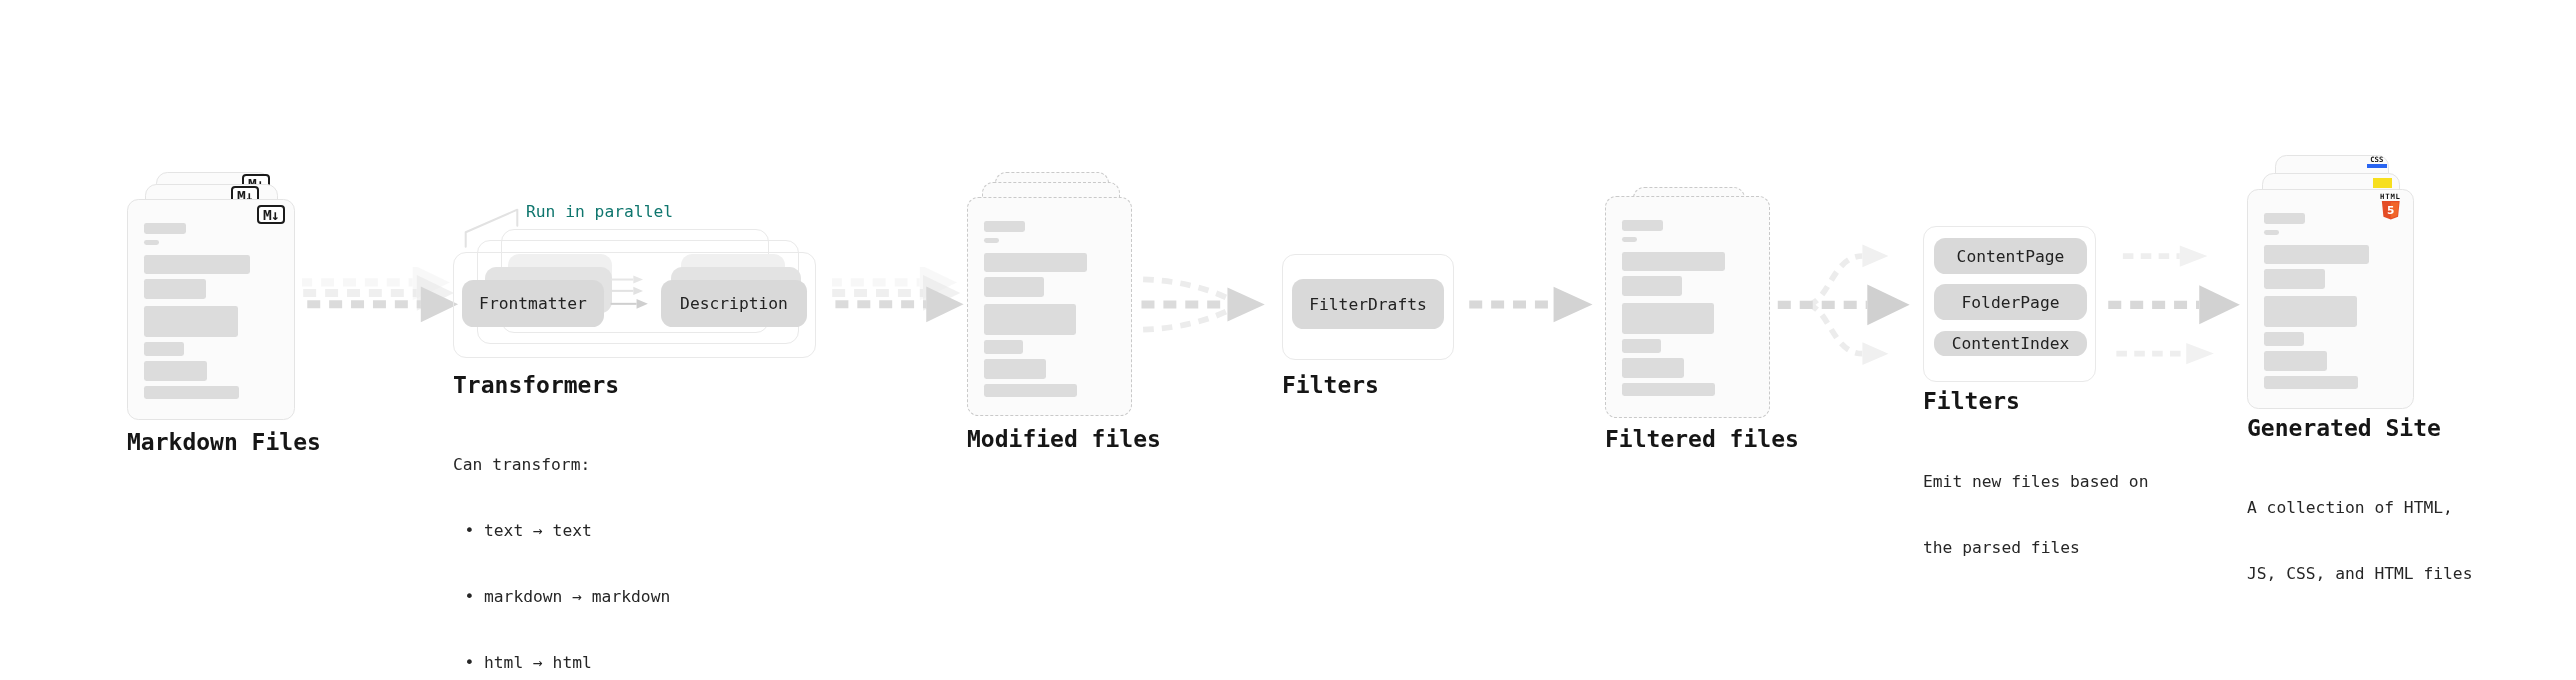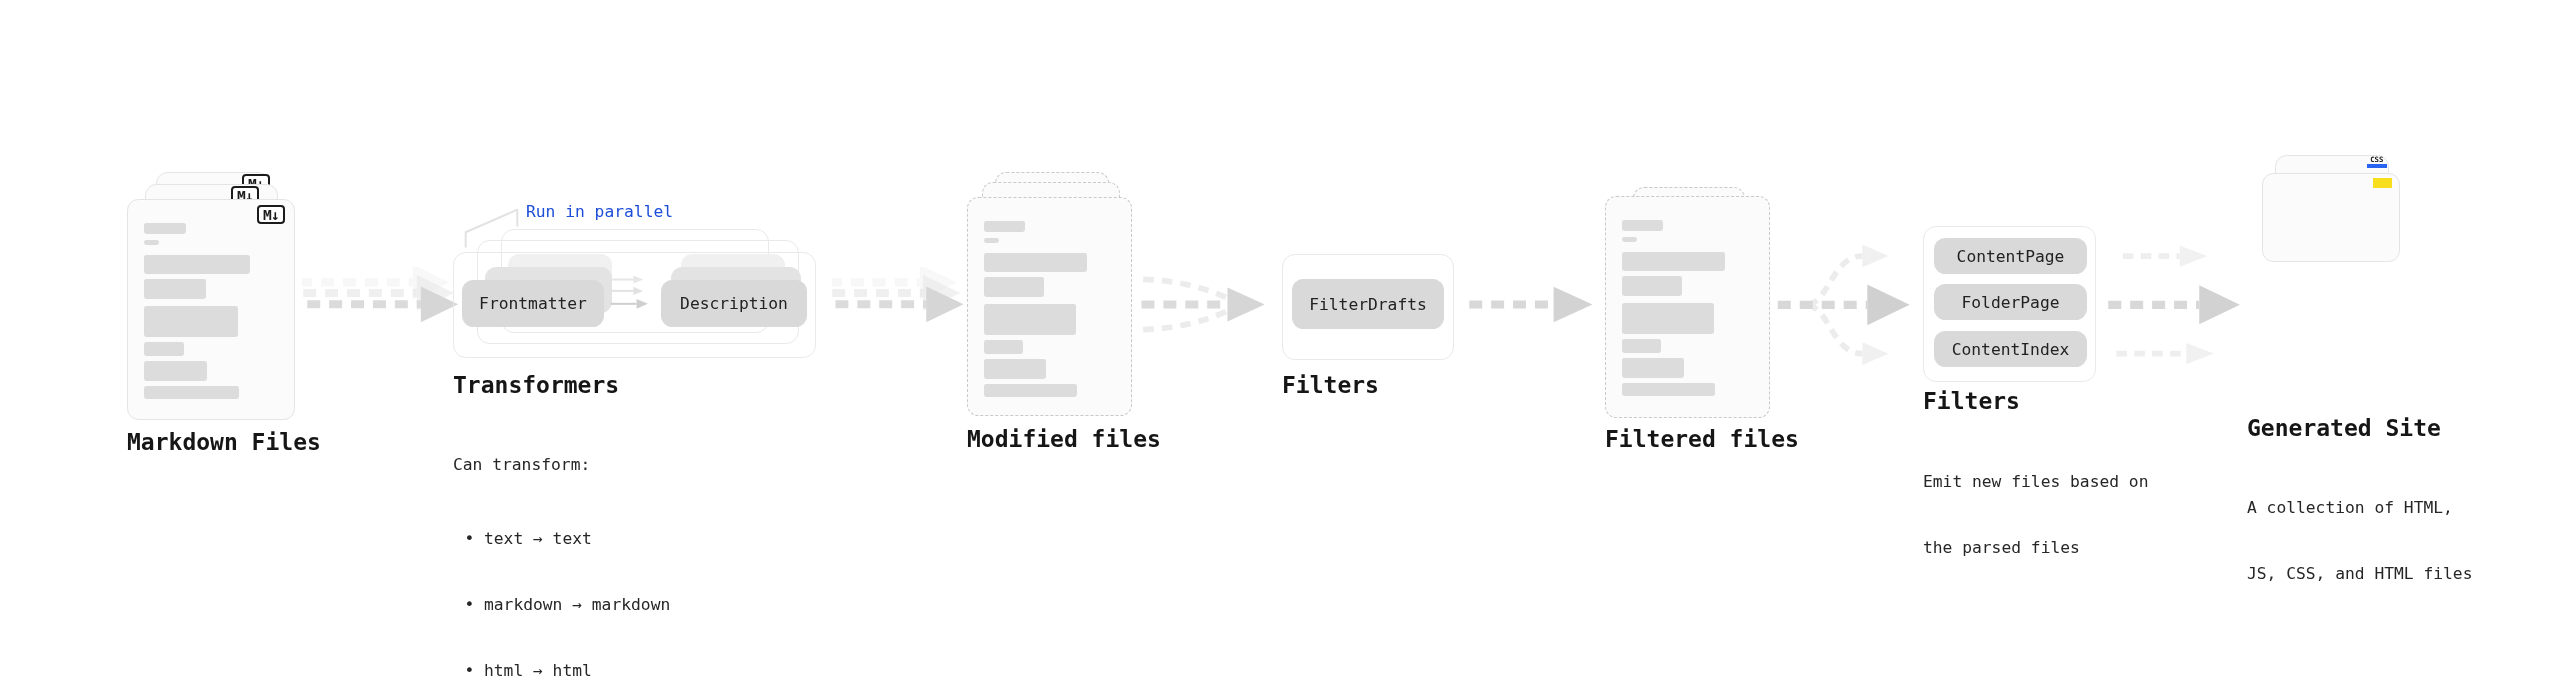--- a/index.html
+++ b/index.html
@@ -21,21 +21,21 @@
   .obox{position:absolute;border:1.6px solid #e9e9e9;border-radius:13px;box-sizing:border-box;background:transparent;}
 
   
   .pill{position:absolute;background:#d9d9d9;border-radius:11.4px;display:flex;align-items:center;justify-content:center;
     font-size:16.3px;color:#222222;white-space:nowrap;}
   .pill.g2{background:#e3e3e3;}
   .pill.g3{background:#f0f0f0;}
 
   .title{position:absolute;font-size:23px;font-weight:600;color:#161616;white-space:nowrap;}
   .body{position:absolute;font-size:16.3px;line-height:22px;color:#262626;white-space:pre;}
-  .annotation{position:absolute;font-size:16.3px;color:#1d4ed8;white-space:nowrap;}
+  .annotation{position:absolute;font-size:16.3px;color:#0f766e;white-space:nowrap;}
 
   
   .html5-logo{position:absolute;display:flex;flex-direction:column;align-items:center;}
   .html5-label{font-size:7.3px;font-weight:bold;color:#111;letter-spacing:0.8px;line-height:8.1px;}
   .css-badge{position:absolute;display:flex;flex-direction:column;align-items:center;}
   .css-label{font-size:7.3px;font-weight:bold;color:#111;line-height:7.3px;}
   .css-bar{width:19.5px;height:3.3px;margin-top:0.8px;}
   .js-badge{position:absolute;width:18.7px;height:9.8px;}
 </style>
 </head>
@@ -99,21 +99,21 @@
     <line x1="2" y1="38" x2="34" y2="38" stroke="#cfcfcf" stroke-width="2.5"></line>
       <path d="M34 32 L48 38 L34 44 Z" fill="#cfcfcf"></path>
   </svg>
 
   <div class="pill" style="left:462px;top:280px;width:142px;height:47px;">Frontmatter</div>
   <div class="pill" style="left:661px;top:280px;width:146px;height:47px;">Description</div>
 
   <div class="title" style="left:453px;top:372px;">Transformers</div>
   <div class="body" style="left:453px;top:410px;">
     <div>Can transform:</div>
-    <div style="padding-left:11.4px;margin-top:8px;">• text → text</div>
+    <div style="padding-left:11.4px;">• text → text</div>
     <div style="padding-left:11.4px;">• markdown → markdown</div>
     <div style="padding-left:11.4px;">• html → html</div>
   </div>
 
   <svg class="abs" style="left:832px;top:267px;" width="135" height="73" viewBox="0 0 166 90">
     <g opacity="0.30" transform="translate(-8,-27)">
       <line x1="4" y1="46" x2="116" y2="46" stroke="#e6e6e6" stroke-width="10" stroke-dasharray="16 11"></line>
       <path d="M116 24 L162 46 L116 68 Z" fill="#ebebeb"></path>
     </g>
     <g opacity="0.55" transform="translate(-4,-14)">
@@ -180,21 +180,21 @@
     <path d="M106 13 L138 27 L106 41 Z" fill="#f0f0f0"></path>
     <path d="M40 87 C66 94 70 147 106 147" fill="none" stroke="#ececec" stroke-width="7" stroke-dasharray="12 9"></path>
     <path d="M106 133 L138 147 L106 161 Z" fill="#f0f0f0"></path>
     <line x1="2" y1="87" x2="112" y2="87" stroke="#d8d8d8" stroke-width="10" stroke-dasharray="16 11"></line>
     <path d="M112 62 L164 87 L112 112 Z" fill="#d0d0d0"></path>
   </svg>
 
   <div class="obox" style="left:1923px;top:226px;width:173px;height:156px;"></div>
   <div class="pill" style="left:1934px;top:238px;width:153px;height:36px;">ContentPage</div>
   <div class="pill" style="left:1934px;top:284px;width:153px;height:36px;">FolderPage</div>
-  <div class="pill" style="left:1934px;top:331px;width:153px;height:36px;">ContentIndex</div>
+  <div class="pill" style="left:1934px;top:331px;width:153px;height:25px;">ContentIndex</div>
   <div class="title" style="left:1923px;top:388px;">Filters</div>
   <div class="body" style="left:1923px;top:427px;">
     <div>Emit new files based on</div>
     <div>the parsed files</div>
   </div>
 
   <svg class="abs" style="left:2105px;top:234px;" width="143" height="140" viewBox="0 0 176 172">
     <line x1="22" y1="27" x2="92" y2="27" stroke="#eeeeee" stroke-width="7" stroke-dasharray="13 9"></line>
     <path d="M92 14 L126 27 L92 40 Z" fill="#f1f1f1"></path>
     <line x1="4" y1="87" x2="116" y2="87" stroke="#d8d8d8" stroke-width="10" stroke-dasharray="16 11"></line>
@@ -204,20 +204,40 @@
   </svg>
 
   <div class="abs" style="left:2247px;top:153px;width:172px;height:268px;">
     <div class="card" style="left:28.4px;top:1.6px;width:114px;height:89px;"></div>
     <div class="css-badge" style="left:120px;top:3.3px;">
       <div class="css-label">CSS</div>
       <div class="css-bar" style="background: rgb(41, 101, 241);"></div>
     </div>
     <div class="card" style="left:14.6px;top:20.3px;width:138px;height:89px;"></div>
     <div class="js-badge" style="left: 126px; top: 25px; background: rgb(247, 223, 30);"></div>
+    <div class="card" style="left:0px;top:36px;width:167px;height:220px;">
+      <div class="html5-logo" style="right:12.2px;top:3.3px;">
+        <div class="html5-label">HTML</div>
+        <svg width="19.5" height="19.5" viewBox="0 0 24 24">
+          <path d="M1 0 H23 L21 19.5 L12 22.8 L3 19.5 Z" fill="#e44d26"></path>
+          <path d="M12 1.5 H21.8 L20.1 18.4 L12 21.3 Z" fill="#f16529"></path>
+          <text x="12" y="16.5" font-size="13" font-weight="bold" fill="#ffffff" text-anchor="middle" font-family="DejaVu Sans, sans-serif">5</text>
+        </svg>
+      </div>
+      <div class="skeleton">
+          <div class="bar" style="width: 31%; height: 10.6px; margin-top: 0px;"></div>
+          <div class="bar" style="width: 11%; height: 4.9px; margin-top: 6.5px;"></div>
+          <div class="bar" style="width: 79%; height: 19.5px; margin-top: 9.8px;"></div>
+          <div class="bar" style="width: 46%; height: 19.5px; margin-top: 4.9px;"></div>
+          <div class="bar" style="width: 70%; height: 31px; margin-top: 7.3px;"></div>
+          <div class="bar" style="width: 30%; height: 14.6px; margin-top: 4.9px;"></div>
+          <div class="bar" style="width: 47%; height: 19.5px; margin-top: 4.9px;"></div>
+          <div class="bar" style="width: 71%; height: 13px; margin-top: 4.9px;"></div>
+        </div>
+    </div>
   </div>
   <div class="title" style="left:2247px;top:415px;">Generated Site</div>
   <div class="body" style="left:2247px;top:453px;">
     <div>A collection of HTML,</div>
     <div>JS, CSS, and HTML files</div>
   </div>
 
 </div>
 
 

